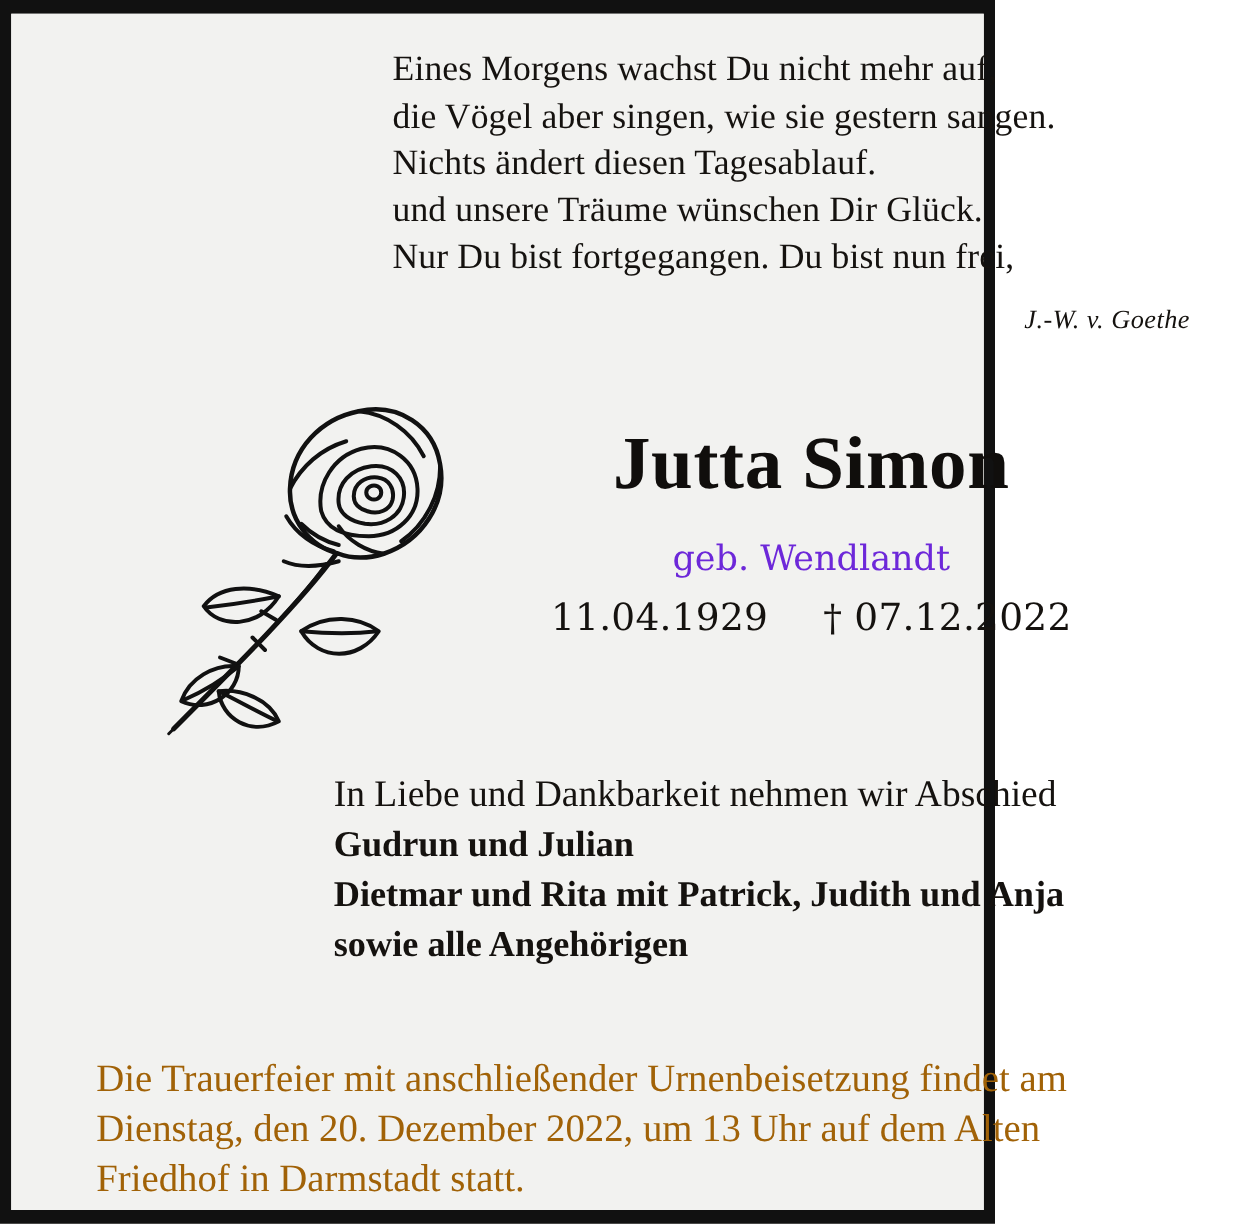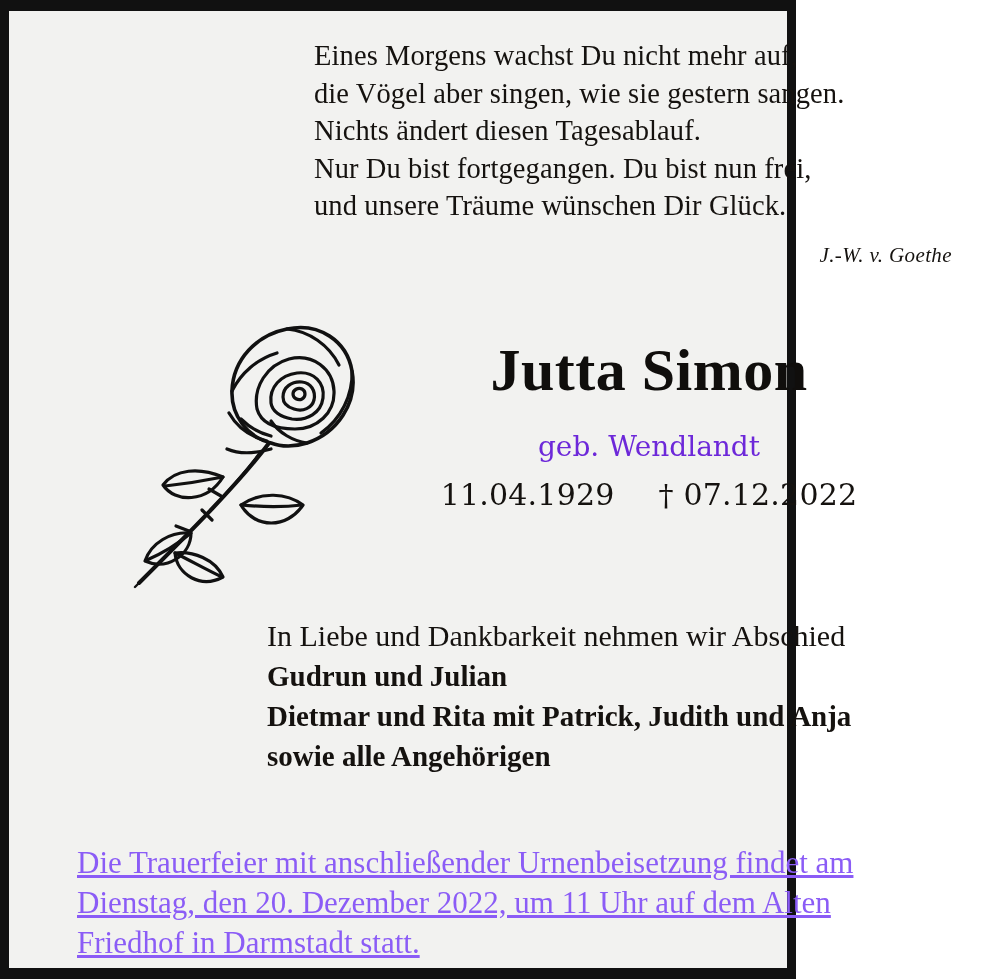--- a/index.html
+++ b/index.html
@@ -123,39 +123,38 @@
   }
 
   
   .ceremony {
     position: absolute;
     left: 68px;
     top: 832px;
     width: 880px;
     font-size: 31px;
     line-height: 40px;
-    color: #8b5cf6;
-    text-decoration: underline;
+    color: #a16207;
   }
   .ceremony-line {
     white-space: nowrap;
   }
 </style>
 </head>
 <body>
 
 <div class="notice">
   <div class="inner">
 
     <div class="poem">
       <div class="poem-line">Eines Morgens wachst Du nicht mehr auf,</div>
       <div class="poem-line">die Vögel aber singen, wie sie gestern sangen.</div>
       <div class="poem-line">Nichts ändert diesen Tagesablauf.</div>
+      <div class="poem-line">und unsere Träume wünschen Dir Glück.</div>
       <div class="poem-line">Nur Du bist fortgegangen. Du bist nun frei,</div>
-      <div class="poem-line">und unsere Träume wünschen Dir Glück.</div>
       <div class="poem-author">J.-W. v. Goethe</div>
     </div>
 
     <div class="rose">
       <svg viewBox="0 0 300 310" width="300" height="310" xmlns="http://www.w3.org/2000/svg">
         <g fill="none" stroke="#111111" stroke-width="3.2" stroke-linecap="round" stroke-linejoin="round">
 
           <path d="M198 152 C 170 190, 120 240, 68 292" stroke-width="4"></path>
           <path d="M190 160 C 164 196, 116 244, 64 296" stroke-width="2.4"></path>
 
@@ -204,18 +203,18 @@
 
     <div class="family">
       <div class="family-intro">In Liebe und Dankbarkeit nehmen wir Abschied</div>
       <div class="family-name">Gudrun und Julian</div>
       <div class="family-name">Dietmar und Rita mit Patrick, Judith und Anja</div>
       <div class="family-name">sowie alle Angehörigen</div>
     </div>
 
     <div class="ceremony">
       <div class="ceremony-line">Die Trauerfeier mit anschließender Urnenbeisetzung findet am</div>
-      <div class="ceremony-line">Dienstag, den 20. Dezember 2022, um 11 Uhr auf dem Alten</div>
+      <div class="ceremony-line">Dienstag, den 20. Dezember 2022, um 13 Uhr auf dem Alten</div>
       <div class="ceremony-line">Friedhof in Darmstadt statt.</div>
     </div>
 
   </div>
 </div>
 
 </body></html>

